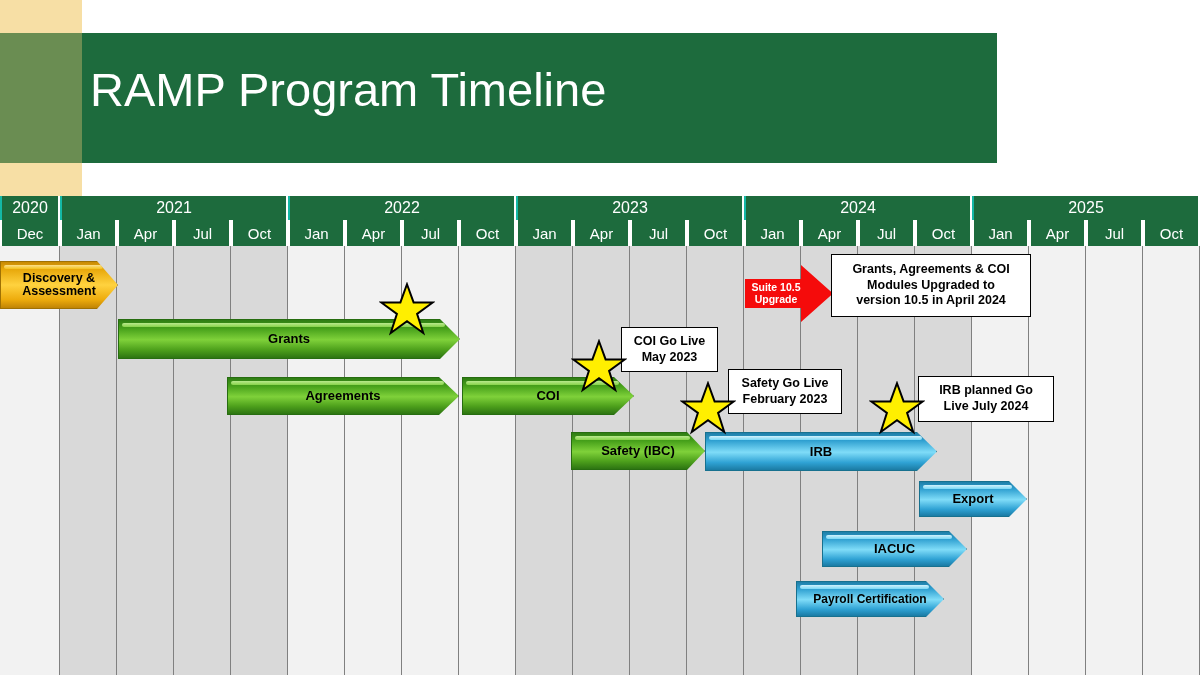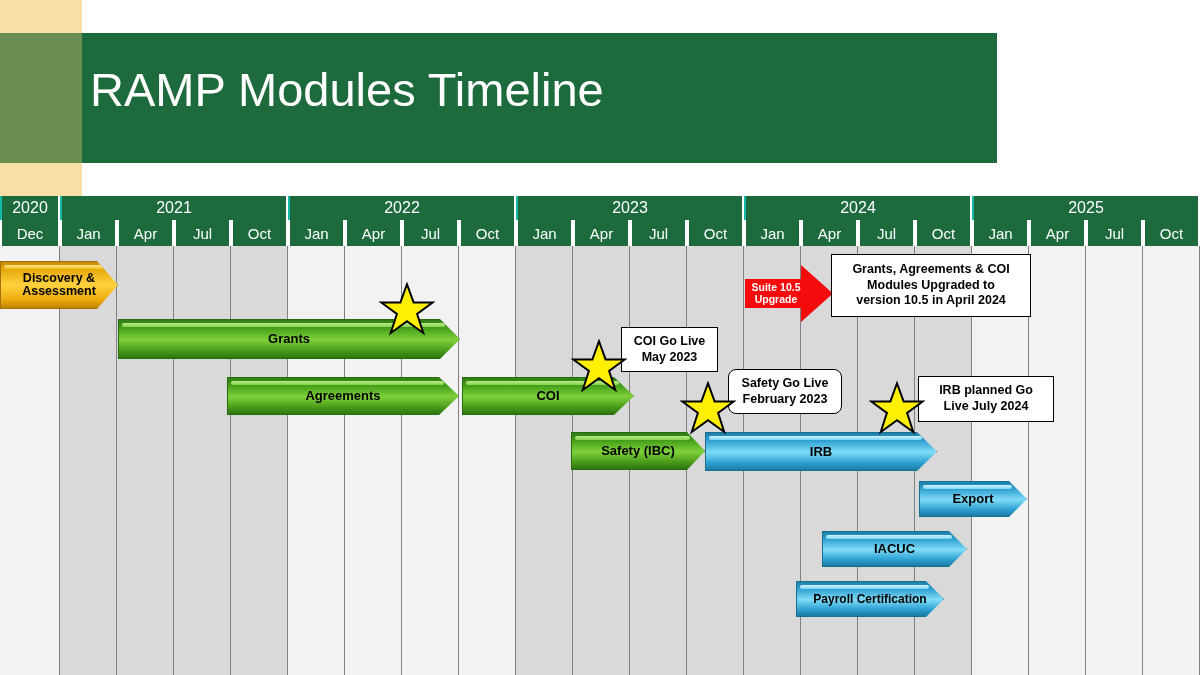--- a/index.html
+++ b/index.html
@@ -111,21 +111,21 @@
 </style>
 </head>
 <body>
 
 <div id="stage">
 
   <div id="title-accent-top"></div>
   <div id="title-accent-mid"></div>
   <div id="title-accent-bot"></div>
   <div id="title-banner"></div>
-  <div id="title-text">RAMP Modules Timeline</div>
+  <div id="title-text">RAMP Program Timeline</div>
 
   <div id="grid">
     <div id="years-row">
         <div class="yearcell" style="left: 0px; width: 60px;">2020</div>
         <div class="yearcell" style="left: 60px; width: 228px;">2021</div>
         <div class="yearcell" style="left: 288px; width: 228px;">2022</div>
         <div class="yearcell" style="left: 516px; width: 228px;">2023</div>
         <div class="yearcell" style="left: 744px; width: 228px;">2024</div>
         <div class="yearcell" style="left: 972px; width: 228px;">2025</div>
       </div>
@@ -263,21 +263,21 @@
           <polygon points="50,4 61.8,36.5 96,36.5 68,57 79,91 50,70 21,91 32,57 4,36.5 38.2,36.5" fill="#ffef00" stroke="#000000" stroke-width="3.5"></polygon>
         </svg>
       </div>
 
 
       <div class="callout" style="left:621px;top:81px;width:97px;height:45px;flex-direction:column;">
         <div>COI Go Live</div>
         <div>May 2023</div>
       </div>
 
-      <div class="callout" style="left:728px;top:123px;width:114px;height:45px;flex-direction:column;border-radius:8px;">
+      <div class="callout" style="left:728px;top:123px;width:114px;height:45px;flex-direction:column;">
         <div>Safety Go Live</div>
         <div>February 2023</div>
       </div>
 
       <div class="callout" style="left:831px;top:8px;width:200px;height:63px;flex-direction:column;">
         <div>Grants, Agreements &amp; COI</div>
         <div>Modules Upgraded to</div>
         <div>version 10.5 in April 2024</div>
       </div>
 

